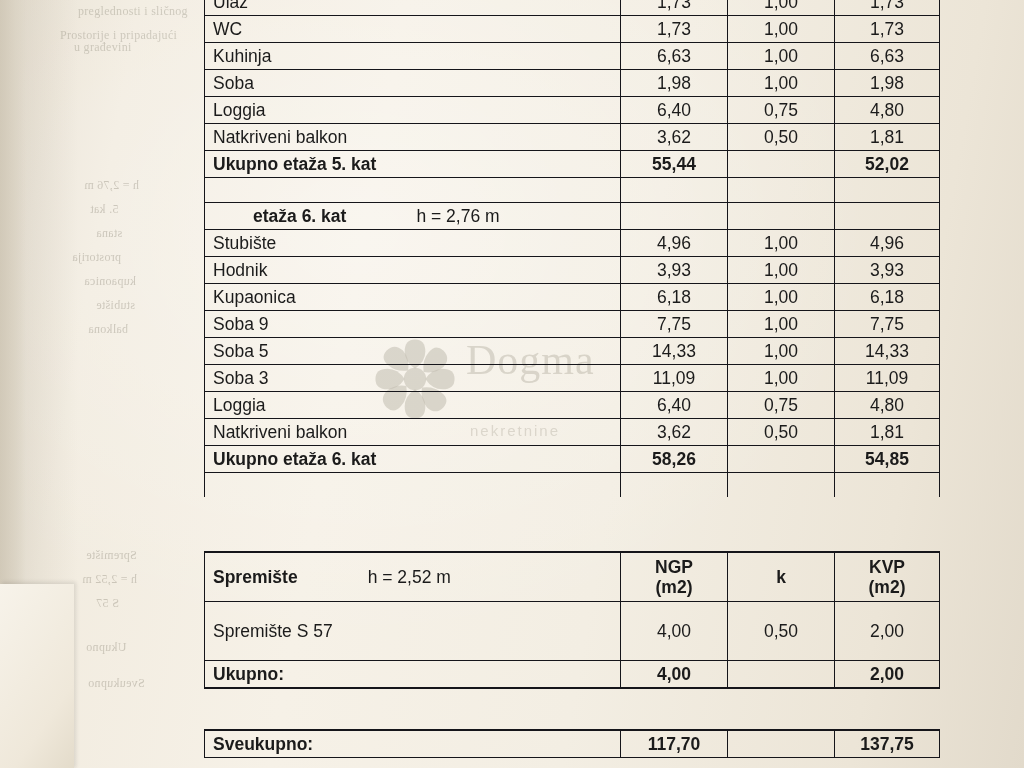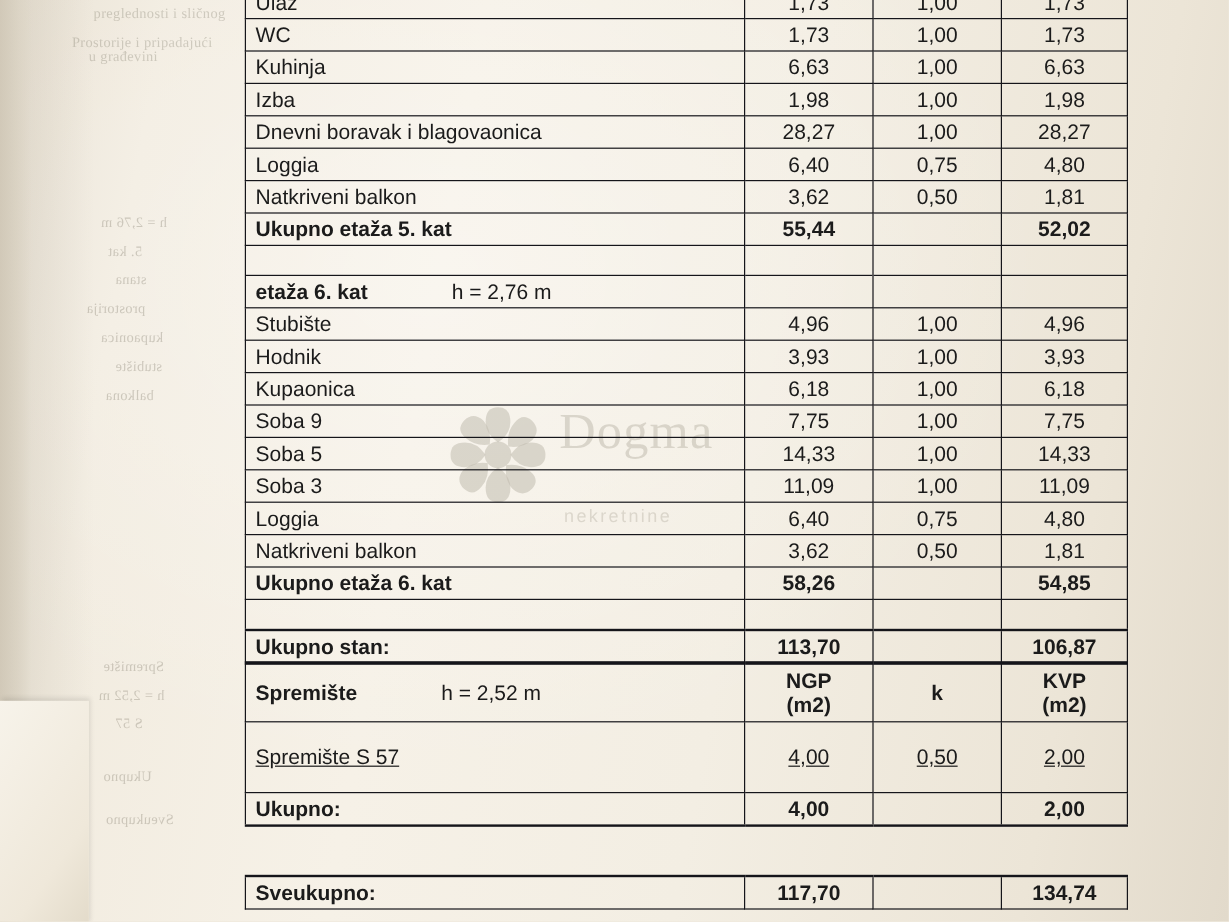--- a/index.html
+++ b/index.html
@@ -128,21 +128,21 @@
     white-space: nowrap;
     overflow: hidden;
   }
   .c-name  { width: 416px; text-align: left; }
   .c-ngp   { width: 107px; text-align: center; }
   .c-k     { width: 107px; text-align: center; }
   .c-kvp   { width: 105px; text-align: center; }
 
   .bold td, td.bold { font-weight: bold; }
   .row-spacer td { height: 22px; border-left: 1px solid #15151a; border-right: 1px solid #15151a; border-top: none; border-bottom: none; }
-  .hdr-sub { font-weight: bold; }
+  .hdr-sub { font-weight: bold; margin-left: 40px; }
   .h-note { font-weight: normal; padding-left: 70px; }
   .thick-top td { border-top-width: 2px; }
   .thick-bottom td { border-bottom-width: 2px; }
 
   
   #table-spatial {
     left: 204px;
     top: -12px;
     width: 735px;
   }
@@ -155,21 +155,21 @@
   
   #table-grand {
     left: 204px;
     top: 729px;
     width: 735px;
     padding-left: 45px;
   }
 
   .hdr-cell-stack { line-height: 18px; }
   .tall td { height: 46px; }
-  .taller td { height: 56px; text-decoration: underline; }
+  .taller td { height: 56px; }
 </style>
 </head>
 <body>
 
 <div id="paper"></div>
 <div class="edge-strip"></div>
 <div class="fold"></div>
 <div class="paper-corner"></div>
 
 <div class="ghost top" style="left:78px; top:4px;">preglednosti i sličnog</div>
@@ -226,30 +226,24 @@
       <td class="c-k">1,00</td>
       <td class="c-kvp">1,73</td>
     </tr>
     <tr>
       <td class="c-name">Kuhinja</td>
       <td class="c-ngp">6,63</td>
       <td class="c-k">1,00</td>
       <td class="c-kvp">6,63</td>
     </tr>
     <tr>
-      <td class="c-name">Izba</td>
+      <td class="c-name">Soba</td>
       <td class="c-ngp">1,98</td>
       <td class="c-k">1,00</td>
       <td class="c-kvp">1,98</td>
-    </tr>
-    <tr>
-      <td class="c-name">Dnevni boravak i blagovaonica</td>
-      <td class="c-ngp">28,27</td>
-      <td class="c-k">1,00</td>
-      <td class="c-kvp">28,27</td>
     </tr>
     <tr>
       <td class="c-name">Loggia</td>
       <td class="c-ngp">6,40</td>
       <td class="c-k">0,75</td>
       <td class="c-kvp">4,80</td>
     </tr>
     <tr>
       <td class="c-name">Natkriveni balkon</td>
       <td class="c-ngp">3,62</td>
@@ -336,26 +330,20 @@
       <td class="c-kvp">54,85</td>
     </tr>
 
     <tr class="row-spacer">
       <td class="c-name"></td>
       <td class="c-ngp"></td>
       <td class="c-k"></td>
       <td class="c-kvp"></td>
     </tr>
 
-    <tr class="bold thick-top thick-bottom">
-      <td class="c-name">Ukupno stan:</td>
-      <td class="c-ngp">113,70</td>
-      <td class="c-k"></td>
-      <td class="c-kvp">106,87</td>
-    </tr>
   </tbody>
 </table>
 
 <table id="table-storage" class="doc-table">
   <colgroup>
     <col class="c-name">
       <col class="c-ngp">
       <col class="c-k">
       <col class="c-kvp">
   </colgroup>
@@ -394,16 +382,16 @@
     <col class="c-name">
       <col class="c-ngp">
       <col class="c-k">
       <col class="c-kvp">
   </colgroup>
   <tbody>
     <tr class="bold thick-top">
       <td class="c-name">Sveukupno:</td>
       <td class="c-ngp">117,70</td>
       <td class="c-k"></td>
-      <td class="c-kvp">134,74</td>
+      <td class="c-kvp">137,75</td>
     </tr>
   </tbody>
 </table>
 
 </body></html>

